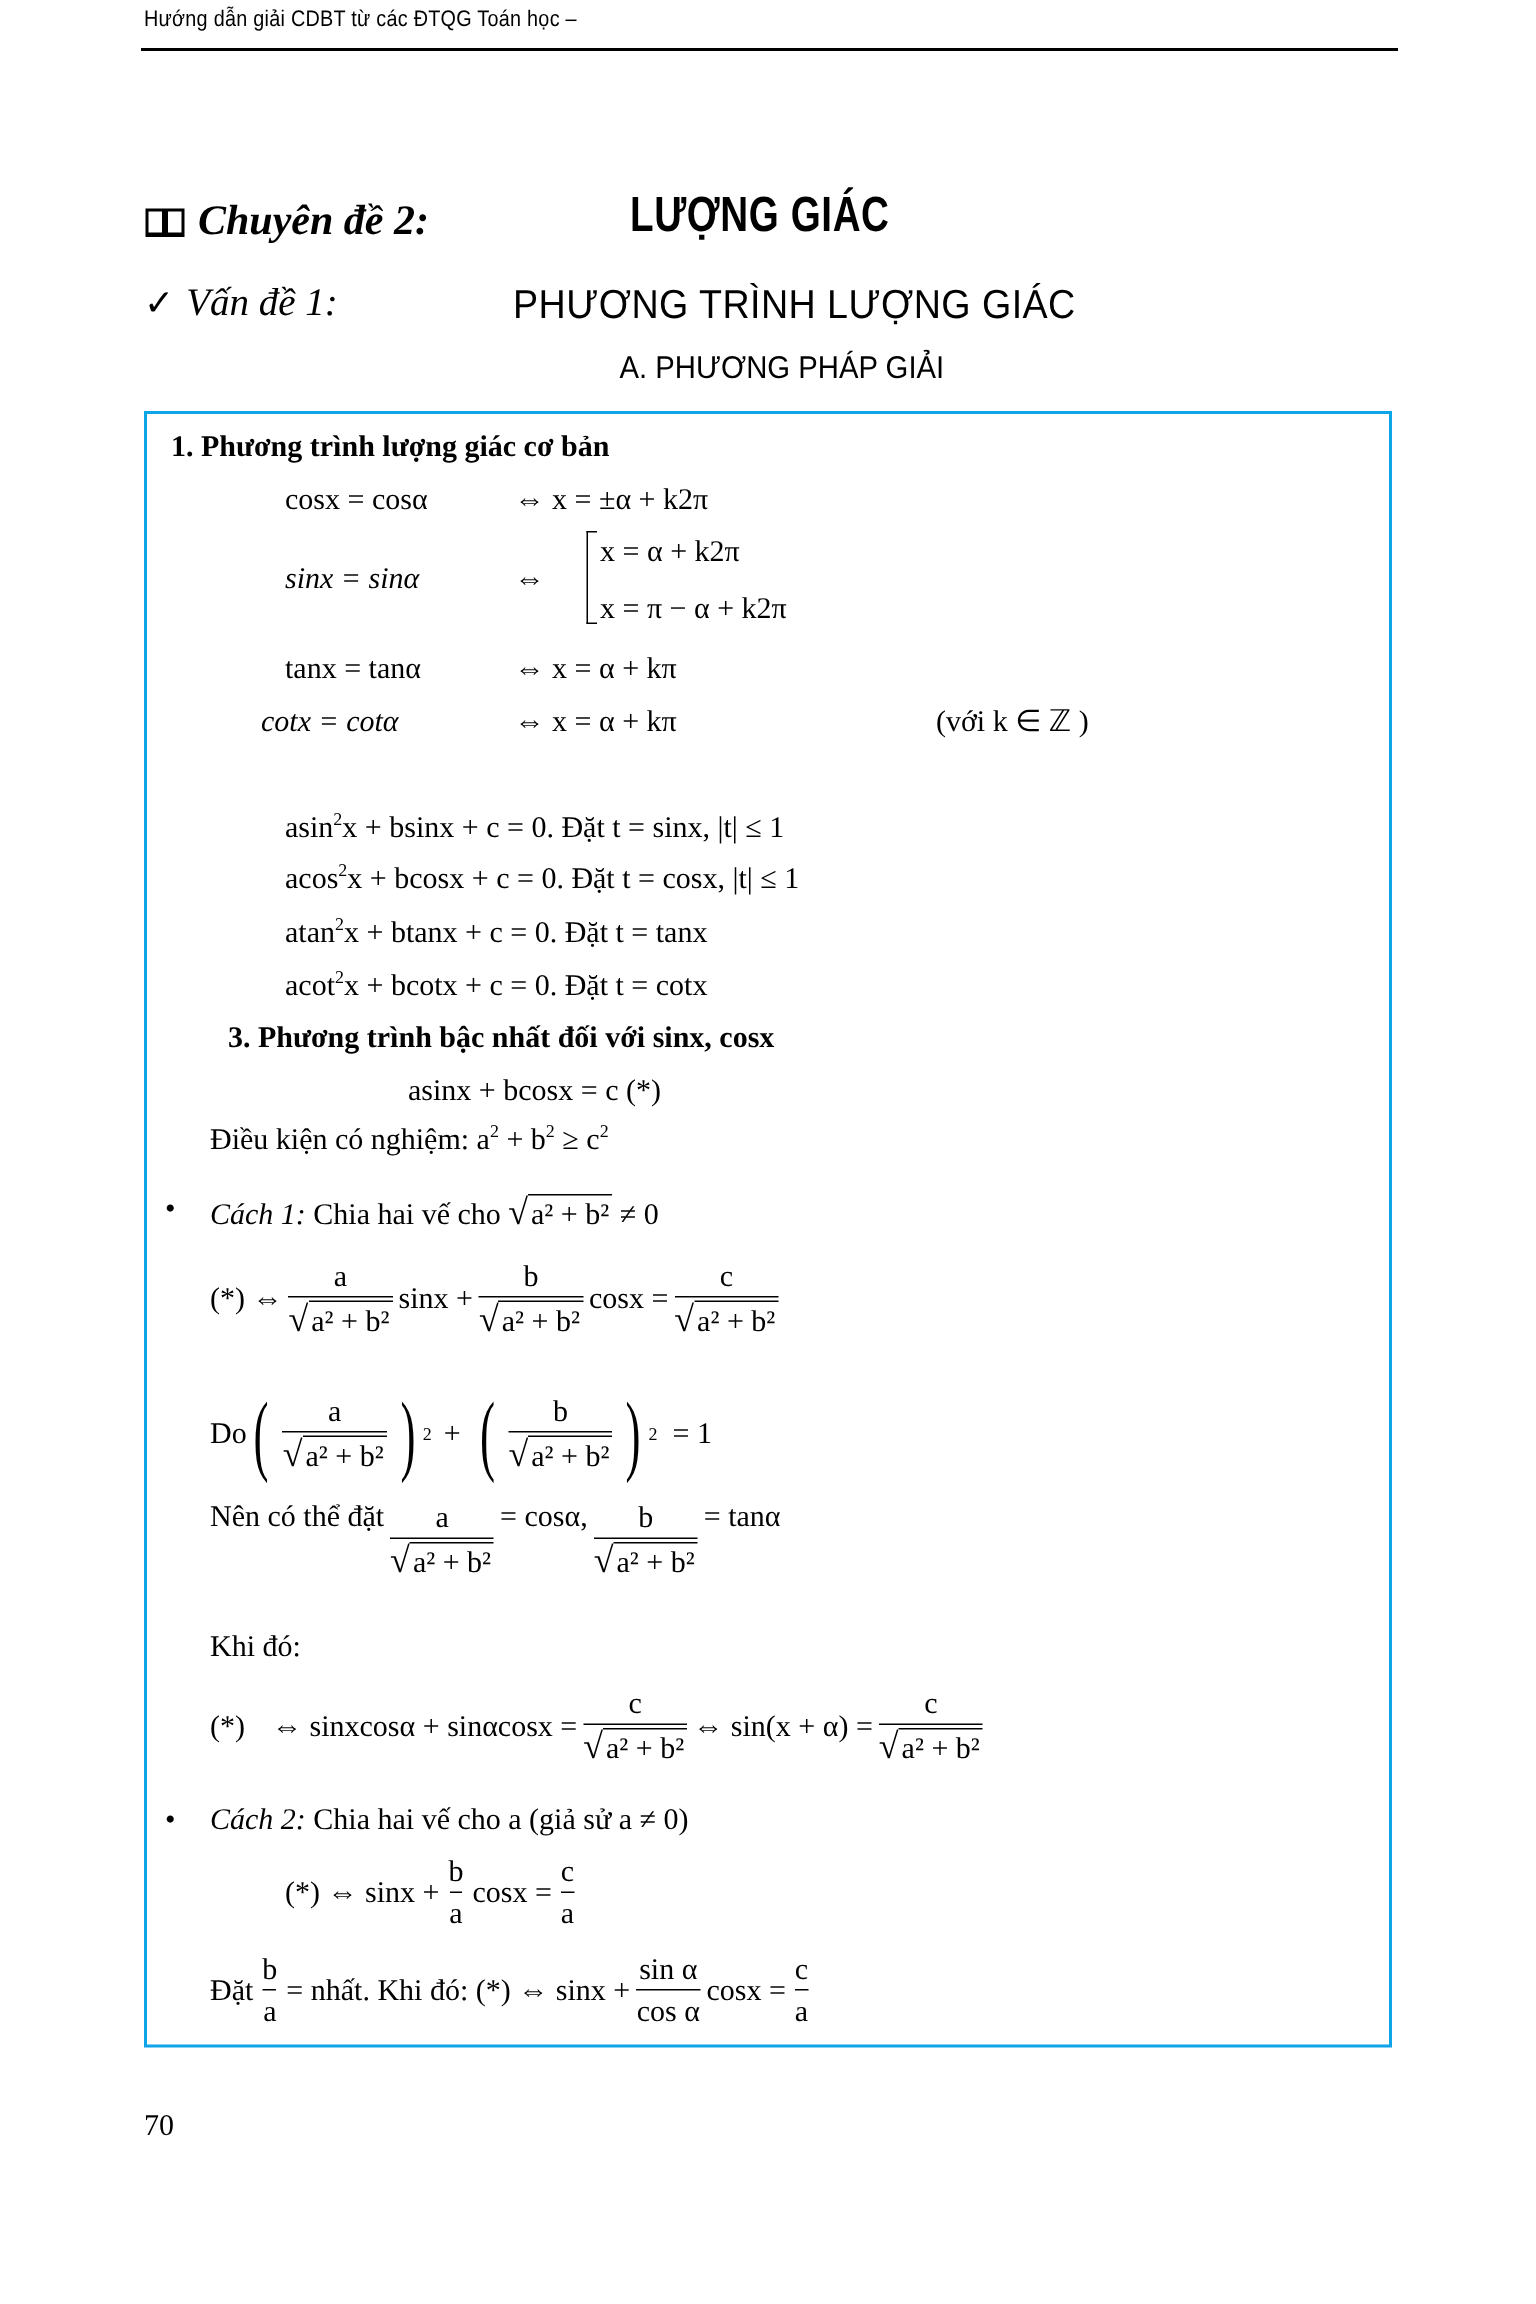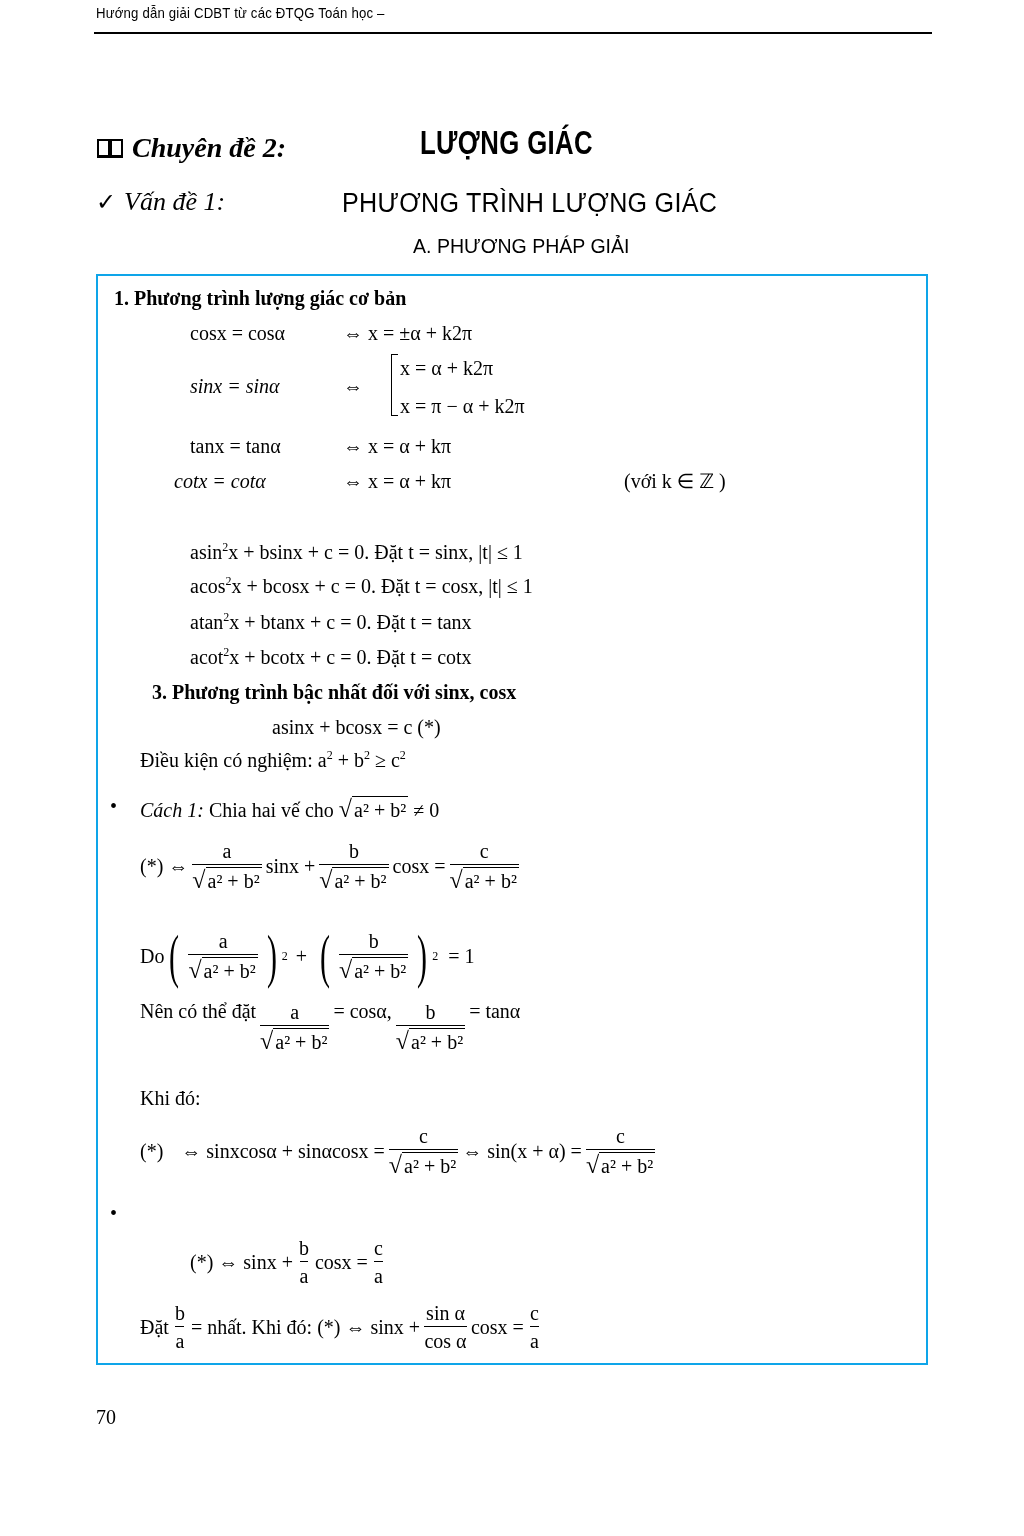--- a/index.html
+++ b/index.html
@@ -181,20 +181,23 @@
     <span class="frac">
         <span class="num">c</span>
         <span class="den sqrt">
           <span class="rad">√</span>
           <span class="under">a² + b²</span>
         </span>
       </span>
   </div>
 
   <div class="line" style="left:12px;top:927px;">•</div>
+  <div class="line" style="left:42px;top:927px;">
+    <span class="i">Cách 2:</span><span> Chia hai vế cho a (giả sử a ≠ 0)</span>
+  </div>
 
   <div class="line" style="left:92px;top:955px;display:flex;align-items:center;height:62px;">
     <span>(*) ⇔ sinx +</span>
     <span class="frac">
         <span class="num">b</span>
         <span class="den">a</span>
       </span>
     <span>cosx =</span>
     <span class="frac">
         <span class="num">c</span>

